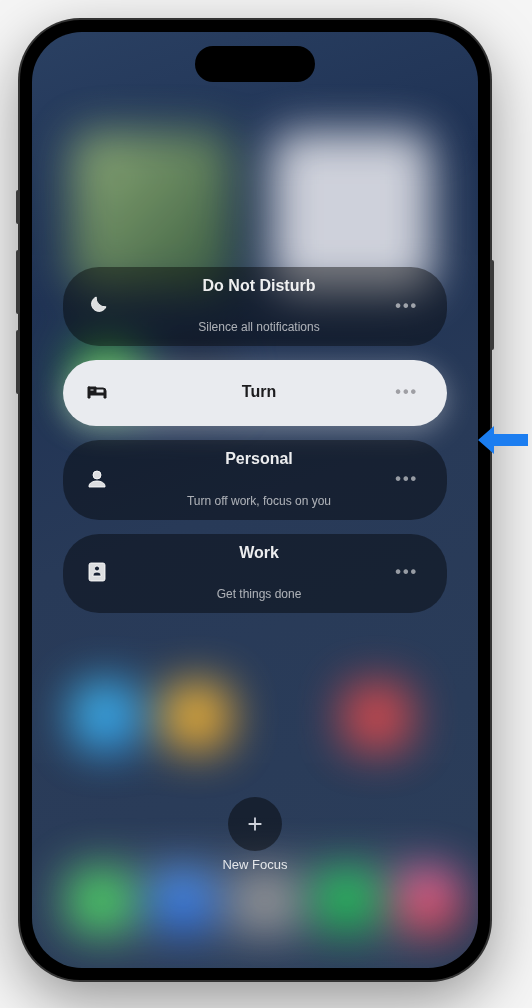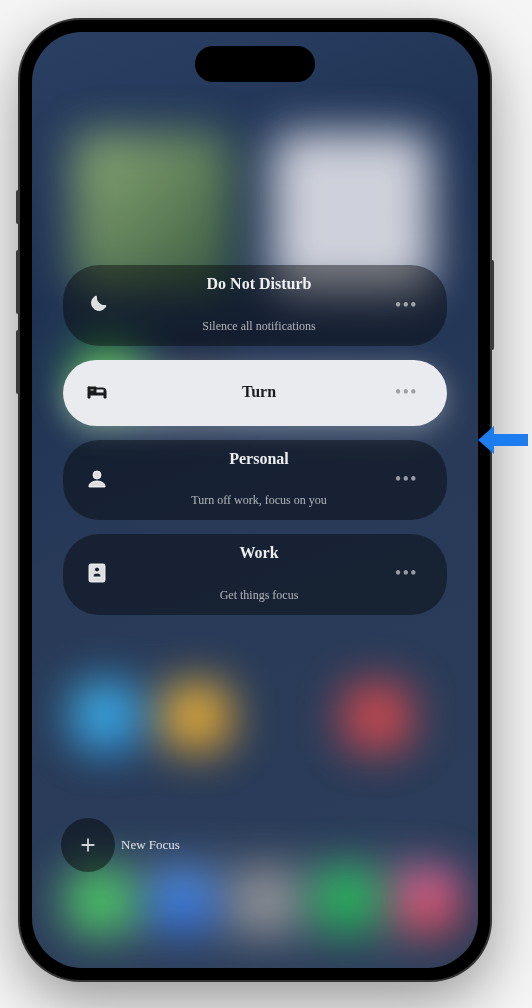--- a/index.html
+++ b/index.html
@@ -15,21 +15,20 @@
     }
     .phone-frame {
       position: relative;
       width: 470px;
       height: 960px;
       margin: 20px 0 0 20px;
       background: #000;
       border-radius: 60px;
       padding: 12px;
       box-shadow: 0 0 0 2px #333, 0 20px 60px rgba(0,0,0,.4);
-      font-family: Liberation Serif, serif;
     }
     .screen {
       position: relative;
       width: 100%;
       height: 100%;
       border-radius: 50px;
       overflow: hidden;
       background: linear-gradient(160deg, #2a4062 0%, #1f3254 25%, #283a58 50%, #2c3e5a 100%);
     }
     .dynamic-island {
@@ -131,25 +130,24 @@
       opacity: .6;
       letter-spacing: 2px;
       font-weight: 700;
     }
 
     .new-focus {
       position: absolute;
       bottom: 96px;
       left: 0; right: 0;
       display: flex;
-      flex-direction: row;
+      flex-direction: column;
       align-items: center;
       gap: 6px;
       color: rgba(255,255,255,.85);
-      padding-left: 29px;
     }
     .plus-btn {
       width: 54px; height: 54px;
       border-radius: 50%;
       background: rgba(0,0,0,.45);
       display: flex; align-items: center; justify-content: center;
     }
     .plus-btn svg { width: 22px; height: 22px; fill: #cfd3dc; }
     .new-focus-label { font-size: 13px; }
 
@@ -247,21 +245,21 @@
         </div>
 
         <div class="focus-row">
           <span class="icon-slot">
             <svg viewBox="0 0 24 24">
                 <path d="M6 3h12a2 2 0 0 1 2 2v14a2 2 0 0 1-2 2H6a2 2 0 0 1-2-2V5a2 2 0 0 1 2-2zm6 3a2.5 2.5 0 1 0 2.5 2.5A2.5 2.5 0 0 0 12 6zm-4 10h8v-1c0-1.8-2.3-3-4-3s-4 1.2-4 3z"></path>
               </svg>
           </span>
           <div class="texts">
             <div class="title">Work</div>
-            <div class="subtitle">Get things focus</div>
+            <div class="subtitle">Get things done</div>
           </div>
           <span class="more">•••</span>
         </div>
 
       </div>
 
       <div class="new-focus">
         <div class="plus-btn">
           <svg viewBox="0 0 24 24">
               <path d="M11 5h2v6h6v2h-6v6h-2v-6H5v-2h6z"></path>

